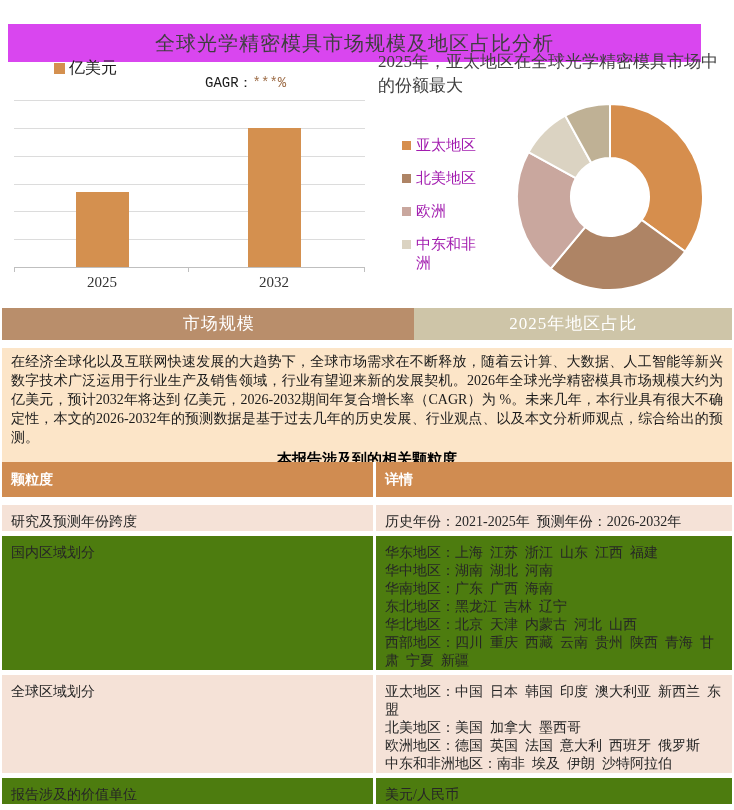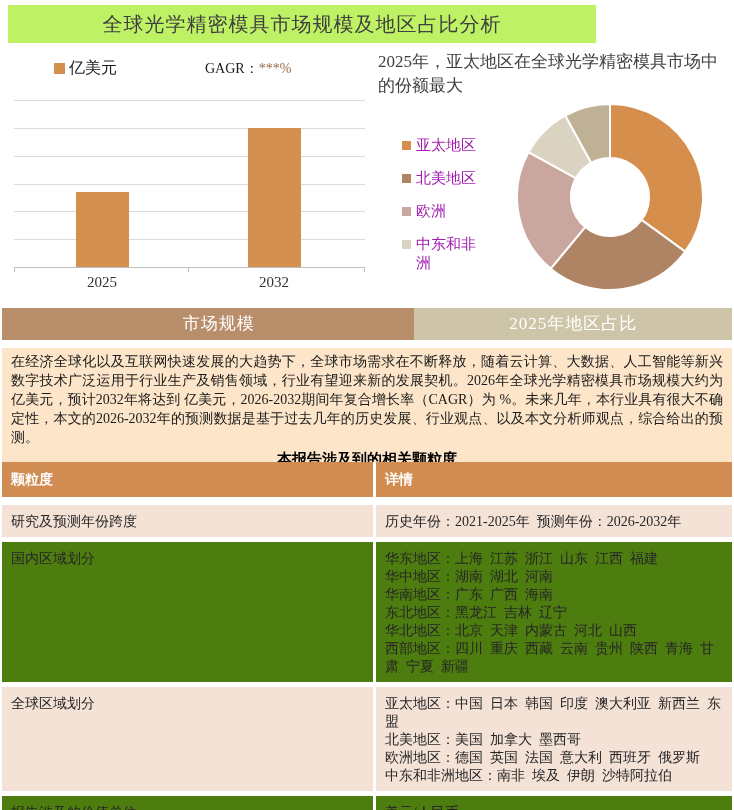--- a/index.html
+++ b/index.html
@@ -1,29 +1,29 @@
 <!DOCTYPE html>
 <html><head>
 <meta charset="utf-8">
 <style>
   html,body{margin:0;padding:0;background:#ffffff;}
   #app{position:relative;width:734px;height:810px;background:#ffffff;overflow:hidden;
        font-family:"Liberation Serif","DejaVu Serif",serif;color:#1a1a1a;}
 
   
-  .title-bar{position:absolute;left:8px;top:5px;width:588px;height:38px;background:#bef264;
+  .title-bar{position:absolute;left:8px;top:24px;width:693px;height:38px;background:#d946ef;
              text-align:center;line-height:38px;font-size:20px;color:#3f3f3f;letter-spacing:1px;}
 
   
   .bar-chart{position:absolute;left:8px;top:46px;width:366px;height:260px;}
   .bc-legend{position:absolute;left:46px;top:12px;display:flex;align-items:center;text-align:center;}
   .bc-swatch{width:11px;height:11px;display:inline-block;margin-right:4px;}
   .bc-legend-label{font-size:16px;color:#1a1a1a;}
-  .bc-cagr{position:absolute;left:197px;top:14px;font-size:14px;color:#1a1a1a;
-           font-family:Liberation Serif, serif;}
+  .bc-cagr{position:absolute;left:197px;top:28px;font-size:14px;color:#1a1a1a;
+           font-family:Liberation Mono, monospace;}
   .cagr-value{color:#9c6b45;}
   .bc-plot{position:absolute;left:6px;top:54px;width:351px;height:175px;}
   .grid-line{position:absolute;left:0;width:351px;height:1px;background:#dcdcdc;}
   .axis-line{position:absolute;left:0;width:351px;height:1px;background:#bfbfbf;}
   .axis-tick{position:absolute;width:1px;height:4px;background:#bfbfbf;}
   .bar{position:absolute;}
   .x-label{position:absolute;font-size:15px;color:#333;transform:translateX(-50%);white-space:nowrap;}
 
   
   .donut-title{position:absolute;left:378px;top:50px;width:348px;font-size:17px;line-height:24px;
@@ -48,21 +48,21 @@
 
   
   .gtable{position:absolute;left:2px;top:462px;width:730px;}
   .g-header{display:flex;height:35px;margin-bottom:8px;}
   .g-header .cell-l,.g-header .cell-r{background:#D08C51;color:#ffffff;font-weight:bold;font-size:14px;
                                       line-height:35px;box-sizing:border-box;padding-left:9px;}
   .cell-l{width:371px;flex:none;}
   .gap{width:3px;flex:none;background:#ffffff;}
   .cell-r{flex:1;}
   .g-row{display:flex;margin-bottom:5px;}
-  .g-row .cell-l,.g-row .cell-r{box-sizing:border-box;padding:8px 6px 6px 9px;font-size:14px;color:#262626;}
+  .g-row .cell-l,.g-row .cell-r{box-sizing:border-box;padding:8px 6px 0 9px;font-size:14px;color:#262626;}
   .g-row .line{line-height:18px;white-space:pre-wrap;}
   .row-a .cell-l,.row-a .cell-r{background:#F5E2D7;}
   .row-b .cell-l,.row-b .cell-r{background:#4d7c0f;}
 </style>
 </head>
 <body>
 
 <div id="app">
 
   <div class="title-bar">全球光学精密模具市场规模及地区占比分析</div>

